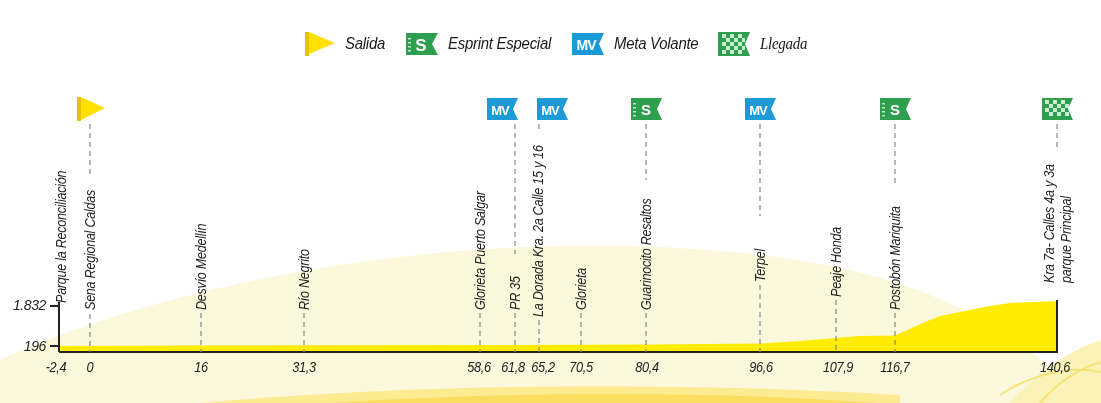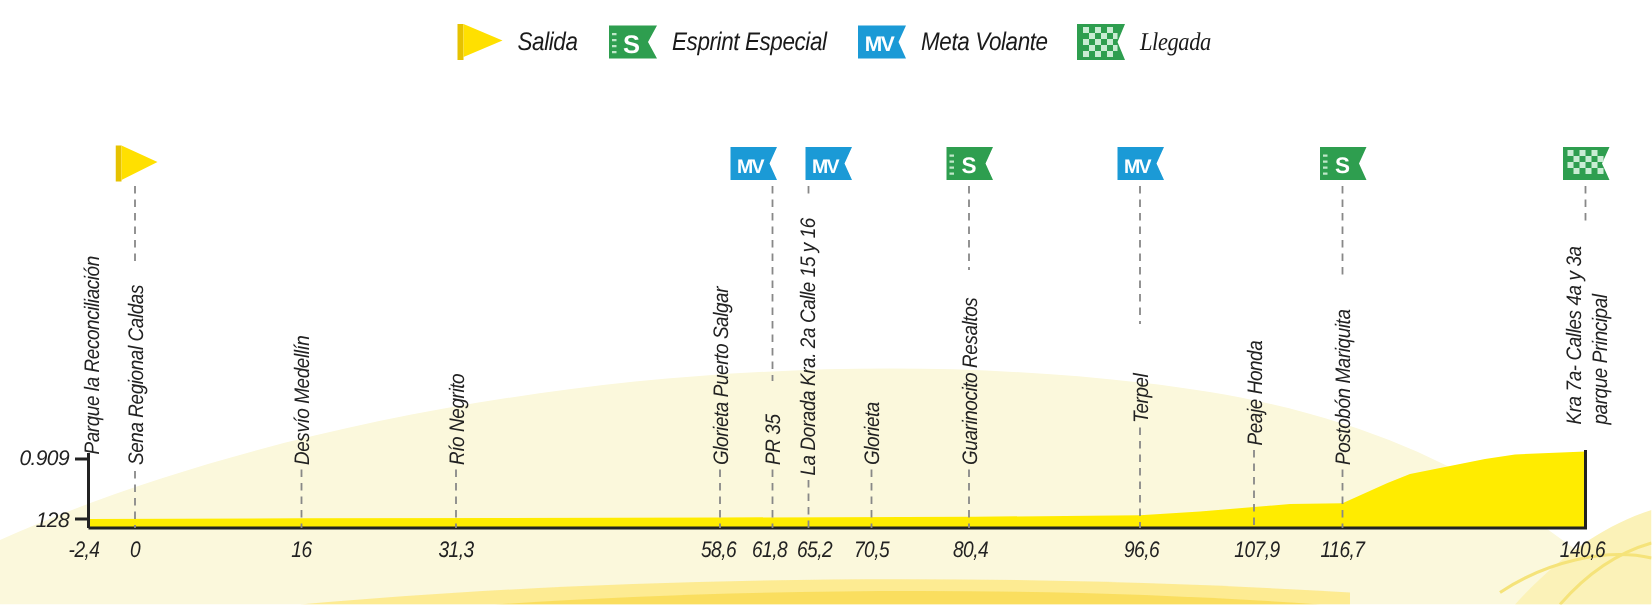--- a/index.html
+++ b/index.html
@@ -1,19 +1,19 @@
 <!DOCTYPE html>
 <html><head>
 <meta charset="utf-8">
 <style>
   html, body { margin:0; padding:0; }
   body { width:1101px; height:403px; position:relative; overflow:hidden; background:#ffffff;
          font-family:"Liberation Sans", sans-serif; }
   .bg { position:absolute; left:0; top:0; width:1101px; height:403px; }
-  .legend { position:absolute; top:14px; left:0; width:1101px; height:28px; }
+  .legend { position:absolute; top:30px; left:0; width:1101px; height:28px; }
   .legend-item { position:absolute; top:0; height:28px; display:flex; align-items:center; }
   .legend-label { font-style:italic; font-size:17px; color:#1a1a1a; margin-left:8px; letter-spacing:-0.3px;
                   transform:scaleX(0.88); transform-origin:left center; white-space:nowrap; }
   .flag { position:absolute; }
   .vlabel { position:absolute; font-style:italic; font-size:14px; color:#222; white-space:nowrap;
             transform-origin:left top; letter-spacing:-0.3px; line-height:15px; }
   .tick-label { position:absolute; top:358px; font-style:italic; font-size:15px; color:#222;
                 transform:translateX(-50%) scaleX(0.85); white-space:nowrap; letter-spacing:-0.4px; }
   .y-label { position:absolute; font-style:italic; font-size:14px; color:#222; text-align:right; width:46px;
              letter-spacing:-0.4px; }
@@ -108,22 +108,22 @@
     <line x1="515" y1="313" x2="515" y2="352"></line>
     <line x1="539" y1="320" x2="539" y2="352"></line>
     <line x1="581" y1="313" x2="581" y2="352"></line>
     <line x1="646" y1="313" x2="646" y2="352"></line>
     <line x1="760" y1="285" x2="760" y2="352"></line>
     <line x1="836" y1="300" x2="836" y2="352"></line>
     <line x1="895" y1="313" x2="895" y2="352"></line>
   </g>
 </svg>
 
-<div class="y-label" style="left:0; top:297px;">0.909</div>
-<div class="y-label" style="left:0; top:338px;">128</div>
+<div class="y-label" style="left:0; top:297px;">1.832</div>
+<div class="y-label" style="left:0; top:338px;">196</div>
 
 <svg class="flag" style="left:77px; top:96px;" width="30" height="26" viewBox="0 0 30 26">
   <rect x="0" y="1" width="4" height="24" fill="#e6c200"></rect>
   <polygon points="4,1 28,12 4,24" fill="#ffe000"></polygon>
 </svg>
 <svg class="flag" style="left:486px; top:97px;" width="34" height="24" viewBox="0 0 34 24">
   <polygon points="1,1 32,1 27,12 32,23 1,23" fill="#1b9ad6"></polygon>
   <text x="14" y="18" font-family="Liberation Sans, sans-serif" font-weight="bold" font-size="13" fill="#fff" text-anchor="middle" letter-spacing="-1">MV</text>
 </svg>
 <svg class="flag" style="left:536px; top:97px;" width="34" height="24" viewBox="0 0 34 24">

